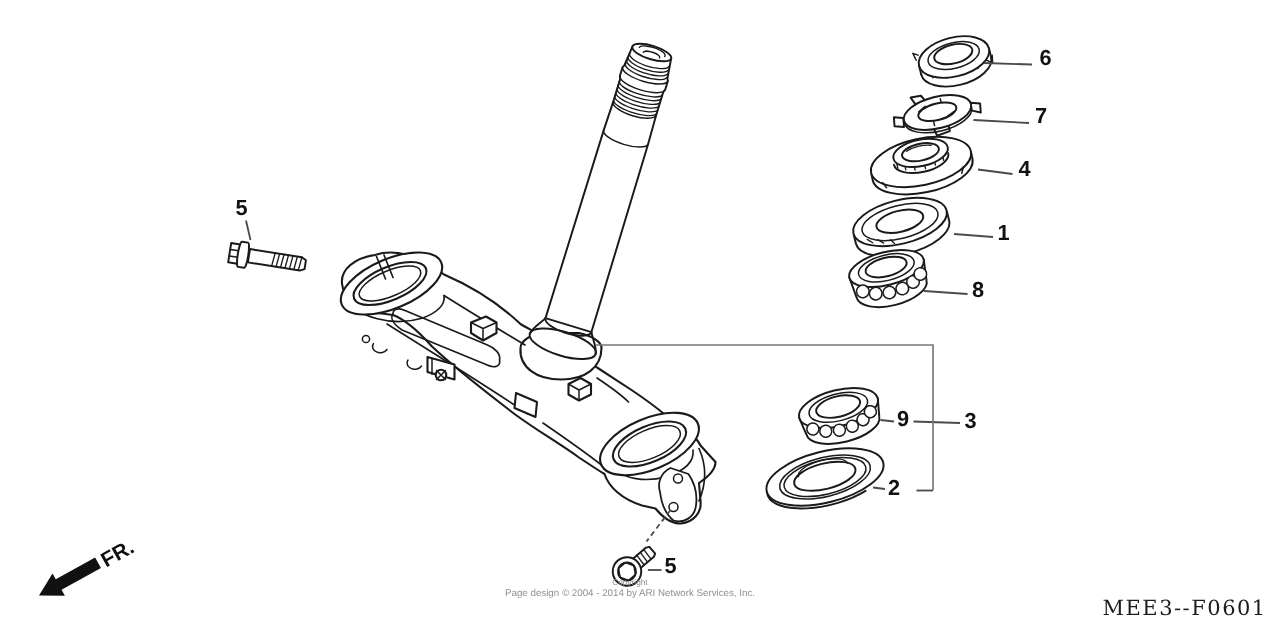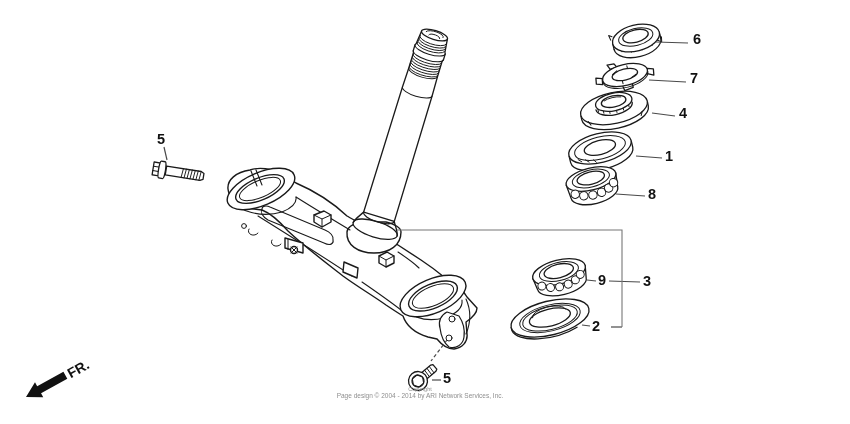--- a/index.html
+++ b/index.html
@@ -256,14 +256,15 @@
   <span class="callout" style="left:665px;top:149px">1</span>
   <span class="callout" style="left:648px;top:187px">8</span>
   <span class="callout" style="left:598px;top:273px">9</span>
   <span class="callout" style="left:643px;top:274px">3</span>
   <span class="callout" style="left:592px;top:319px">2</span>
   <span class="callout" style="left:157px;top:132px">5</span>
   <span class="callout" style="left:443px;top:371px">5</span>
 
   <div class="copy copy1">Copyright</div>
   <div class="copy copy2">Page design © 2004 - 2014 by ARI Network Services, Inc.</div>
+  <div class="code">MEE3--F0601</div>
 
 </div>
 
 </body></html>

